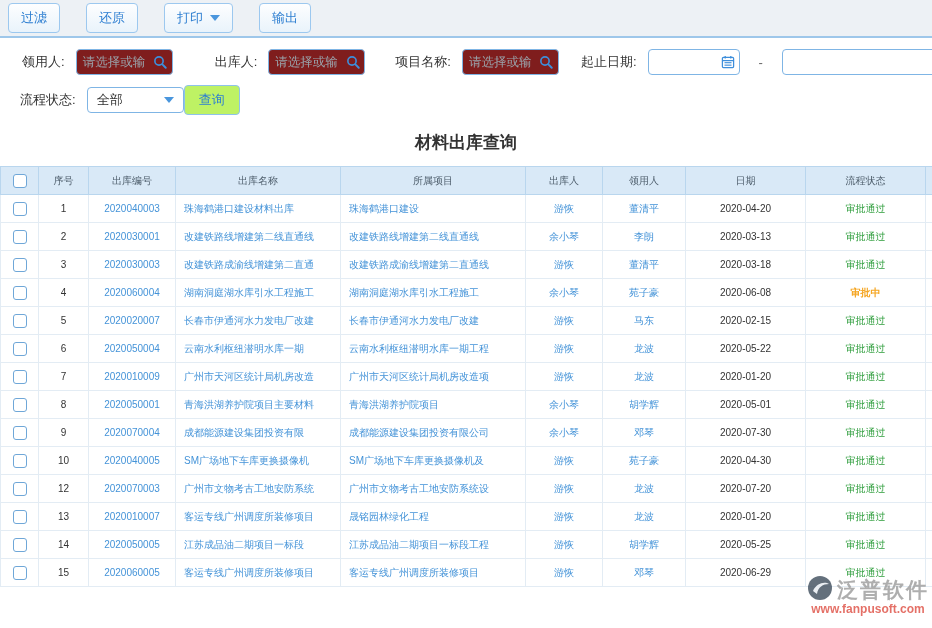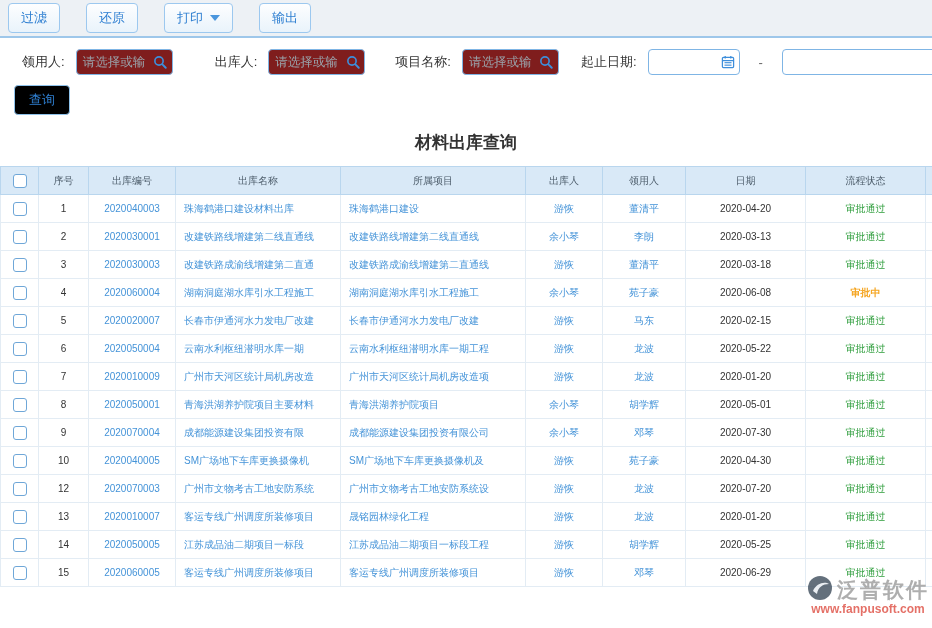--- a/index.html
+++ b/index.html
@@ -29,21 +29,21 @@
   .search-box .ph { flex: 1; color: #9aa5ad; font-size: 12.5px; padding-left: 6px;
     white-space: nowrap; overflow: hidden; }
   .icon-cell { width: 22px; flex: 0 0 22px; display: flex; align-items: center; justify-content: center; }
   .date-box { height: 26px; border: 1px solid #7fb5e5; border-radius: 4px; background: #fff;
     display: flex; align-items: center; justify-content: flex-end; cursor: text; }
   .date-start { width: 92px; } .date-end { width: 170px; }
   .dash { color: #666; font-size: 13px; margin: 0 8px; }
   .select-box { width: 97px; height: 26px; border: 1px solid #7fb5e5; border-radius: 4px;
     background: #fff; display: flex; align-items: center; justify-content: space-between;
     padding: 0 9px; font-size: 13px; color: #333; cursor: pointer; }
-  .query-btn { margin-left: 14px; background: #000000; border: 1px solid #8fc2ea;
+  .query-btn { background: #bef264; border: 1px solid #8fc2ea;
     color: #2e7fd1; border-radius: 4px; padding: 5px 14px; font-size: 13px; cursor: pointer; }
 
   
   .title { text-align: center; font-size: 17px; font-weight: bold; color: #333;
     margin-top: 15px; margin-bottom: 12px; }
 
   
   table { width: 932px; border-collapse: collapse; table-layout: fixed; font-size: 10px; }
   thead th { background: #d9e9f7; color: #4d5d6b; font-weight: normal; height: 28px;
     border: 1px solid #b9d6ee; }
@@ -145,20 +145,27 @@
                 <line x1="6" y1="1.5" x2="6" y2="5" stroke="#3d8edb" stroke-width="1.8"></line>
                 <line x1="14" y1="1.5" x2="14" y2="5" stroke="#3d8edb" stroke-width="1.8"></line>
                 <line x1="5" y1="11" x2="15" y2="11" stroke="#3d8edb" stroke-width="1.6"></line>
                 <line x1="5" y1="14.5" x2="15" y2="14.5" stroke="#3d8edb" stroke-width="1.6"></line>
               </svg>
           </span>
         </div>
       </div>
     </div>
     <div class="frow frow2">
+      <div class="fgroup g5">
+        <span class="flabel">流程状态:</span>
+        <div class="select-box">
+          <span>全部</span>
+          <span class="caret"></span>
+        </div>
+      </div>
       <div class="query-btn">
         <span>查询</span>
       </div>
     </div>
   </div>
 
   <div class="title">材料出库查询</div>
 
   <table>
     <colgroup>

